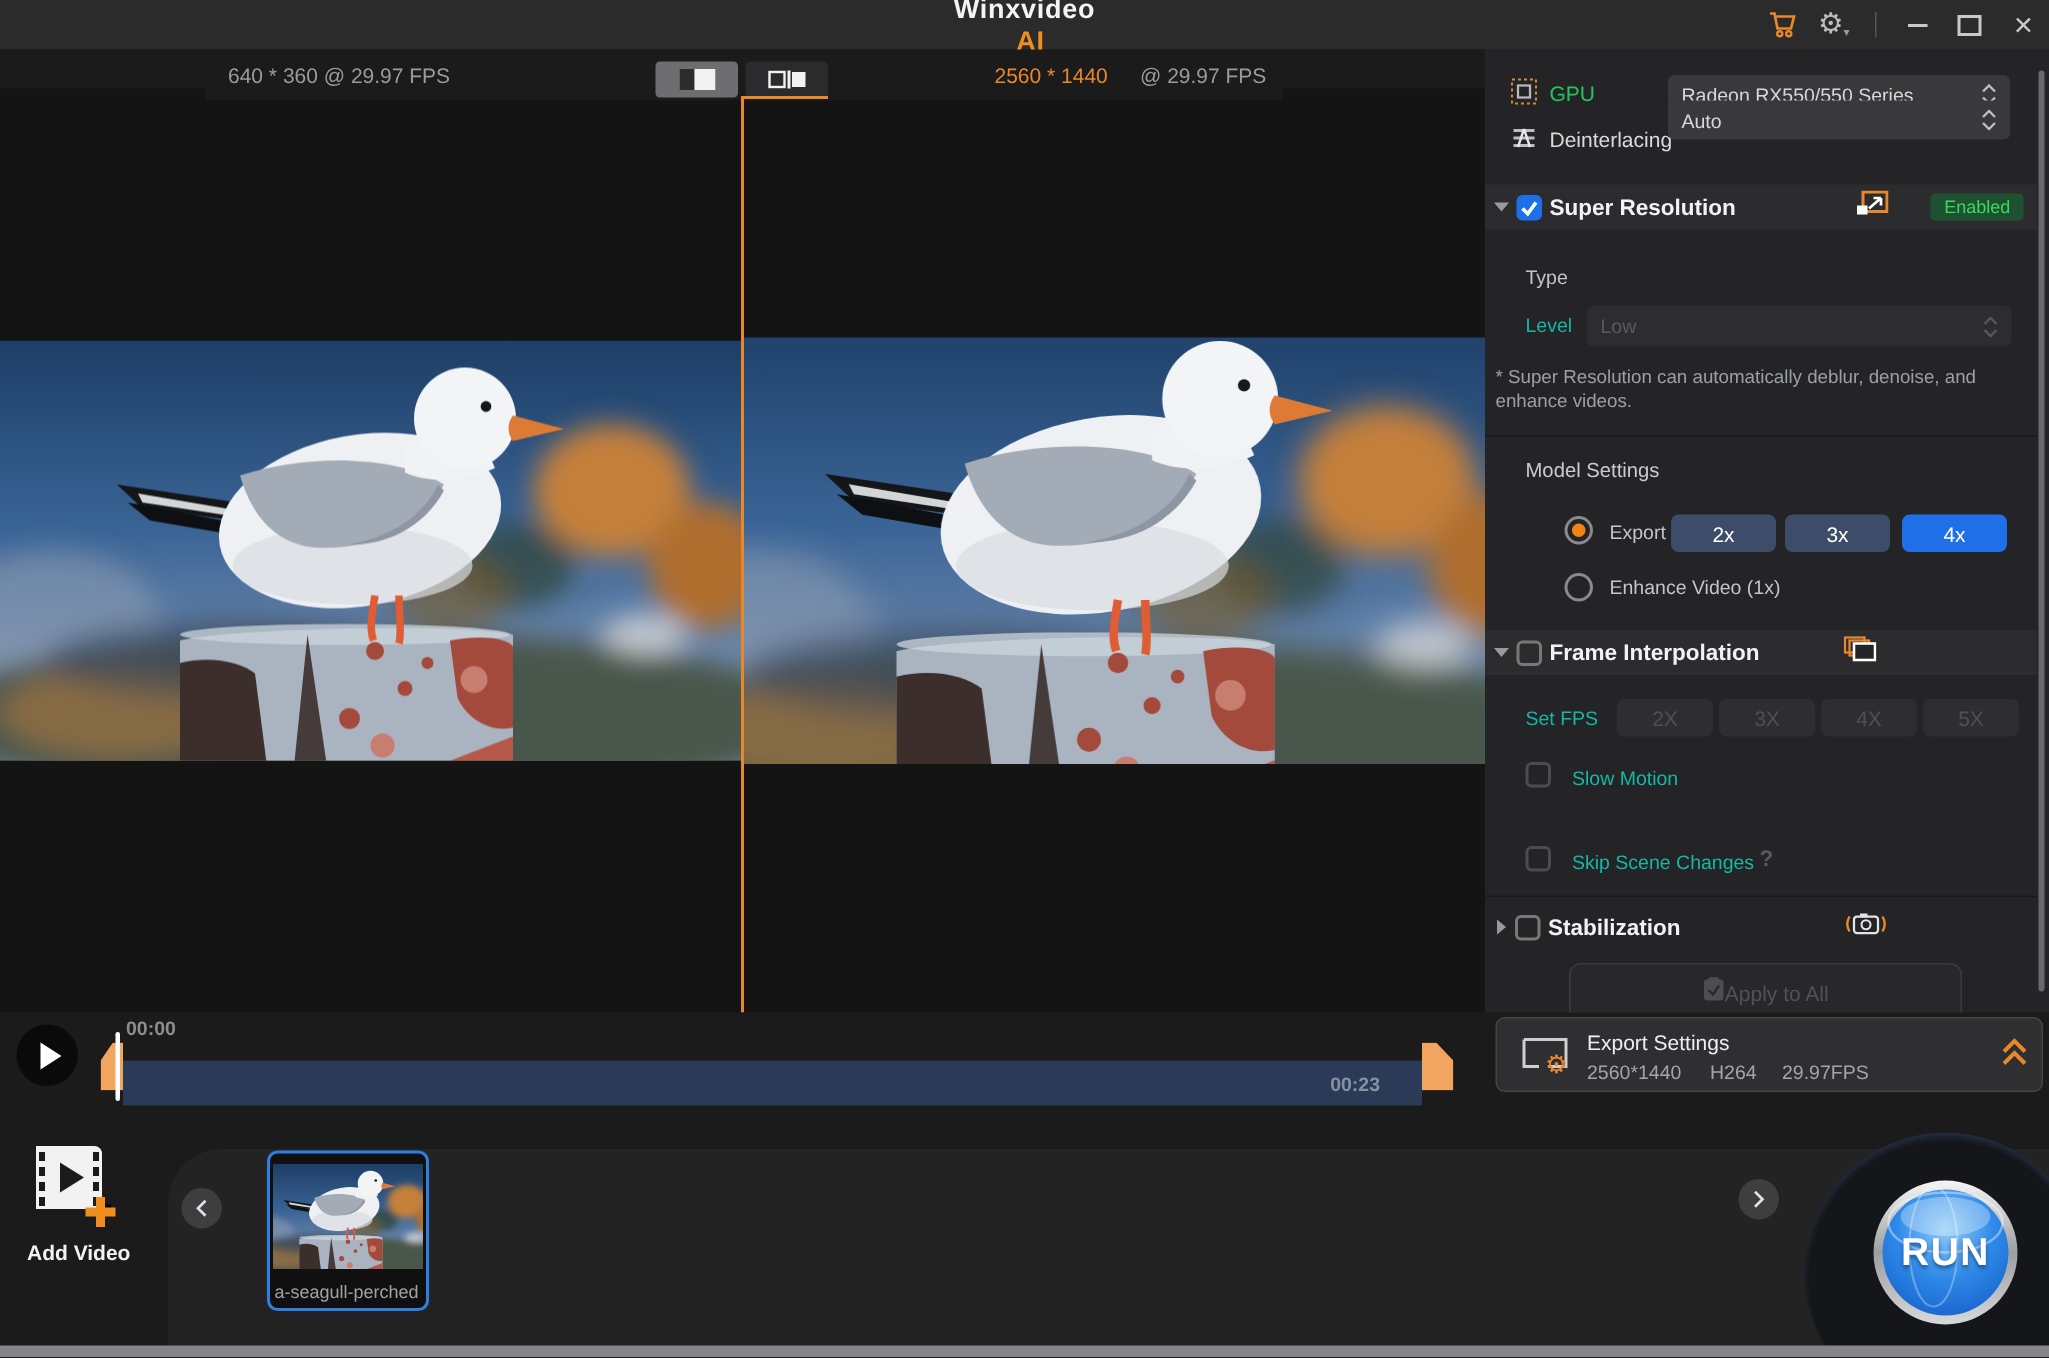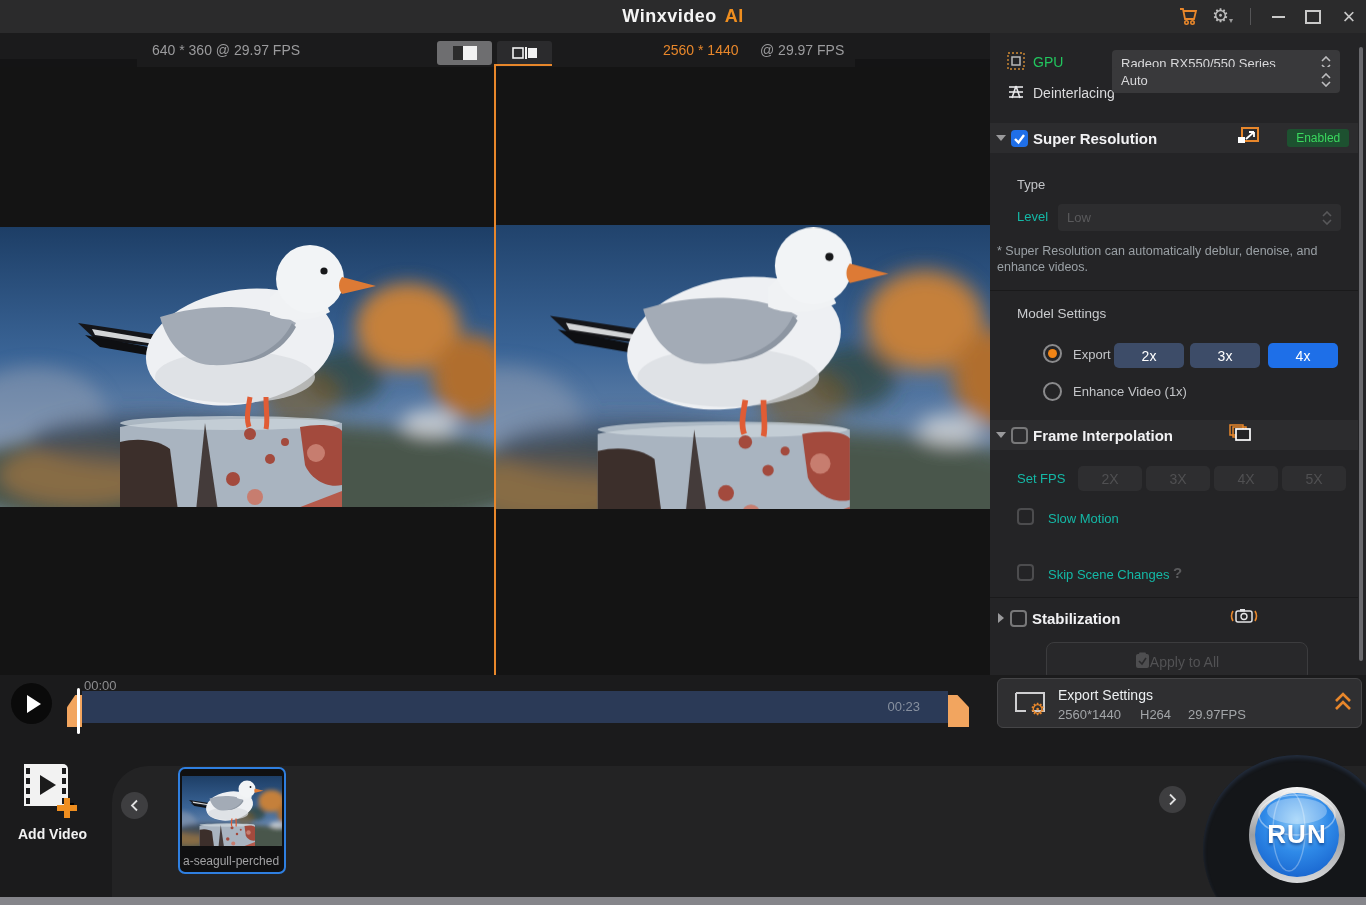--- a/index.html
+++ b/index.html
@@ -2,21 +2,21 @@
 <html><head>
 <meta charset="utf-8">
 <style>
   html,body{margin:0;padding:0;background:#000;}
   .app{position:relative;width:1366px;height:905px;background:#1b1b1c;overflow:hidden;
        font-family:"Liberation Sans",sans-serif;-webkit-font-smoothing:antialiased;}
   .abs{position:absolute;}
   
   .titlebar{left:0;top:0;width:1366px;height:33px;background:#2b2b2c;}
   .title-wrap{left:0;top:0;width:100%;height:33px;display:flex;align-items:center;justify-content:center;
-              font-size:18px;font-weight:bold;color:#f4f4f4;letter-spacing:.5px;}
+              font-size:18px;font-weight:bold;color:#f4f4f4;letter-spacing:.5px;flex-direction:column;}
   .title-accent{color:#ef8e1f;margin-left:8px;}
   .win-btn{display:flex;align-items:center;justify-content:center;color:#c9c9c9;cursor:default;}
   
   .ph-tab{background:#141415;height:34px;display:flex;align-items:flex-end;margin-top:26px;}
   .dim{color:#9b9b9d;}
   .toggle{height:24px;width:55px;border-radius:3px;display:flex;align-items:center;justify-content:center;}
   
   .video-pane{top:67px;height:608px;background:#141414;overflow:hidden;}
   
   .panel{left:990px;top:33px;width:376px;height:642px;background:#242426;overflow:hidden;}
@@ -34,21 +34,21 @@
   .pill{border-radius:5px;color:#fff;font-size:14px;display:flex;align-items:center;justify-content:center;height:25px;}
   .pill.off{background:#3d4c68;}
   .pill.on{background:#1e6fe8;}
   .pill.dis{background:#2e2e30;color:#505052;}
   .radio{width:19px;height:19px;border-radius:50%;border:2px solid #8a8a8c;box-sizing:border-box;display:flex;align-items:center;justify-content:center;}
   .radio .dot{width:9px;height:9px;border-radius:50%;background:#f08416;}
   .lbl{font-size:13px;color:#c3c5c8;}
   .lbl.dis{color:#14b8a6;}
   .divider{position:absolute;left:0;width:368px;height:1px;background:#1a1a1b;}
   
-  .player{left:0;top:675px;width:990px;height:62px;background:#1b1b1c;}
+  .player{left:0;top:675px;width:990px;height:62px;background:#1b1b1c;font-weight:bold;}
   
   .bottombar{left:0;top:737px;width:1366px;height:160px;background:#1b1b1c;overflow:hidden;}
   .band{position:absolute;left:112px;top:29px;width:1254px;height:131px;background:#232324;border-top-left-radius:36px;}
   .nav-circle{position:absolute;width:27px;height:27px;border-radius:50%;background:#3e3e40;display:flex;align-items:center;justify-content:center;}
   .statusstrip{left:0;top:897px;width:1366px;height:8px;background:#85858a;}
   .chev{display:inline-flex;}
 </style>
 </head>
 <body>
 
@@ -184,21 +184,21 @@
         <use href="#gull-scene"></use>
       </svg>
   </div>
   <div class="abs" style="left:494px;top:65px;width:2px;height:610px;background:#e8872b"></div>
 
   <div class="abs player">
     <div class="abs" style="left:11px;top:8px;width:41px;height:41px;border-radius:50%;background:#0a0a0a;display:flex;align-items:center;justify-content:center">
       <span style="width:0;height:0;border-left:14px solid #fff;border-top:9px solid transparent;border-bottom:9px solid transparent;margin-left:4px"></span>
     </div>
     <span class="abs" style="left:84px;top:3px;font-size:13px;color:#8d8d8f">00:00</span>
-    <div class="abs" style="left:82px;top:16px;width:866px;height:32px;background:#2b3a57">
+    <div class="abs" style="left:82px;top:32px;width:866px;height:32px;background:#2b3a57">
       <span style="position:absolute;right:28px;top:8px;font-size:13px;color:#87909f">00:23</span>
     </div>
     <div class="abs" style="left:67px;top:20px;width:15px;height:32px;background:#f2a55f;clip-path:polygon(0 38%,55% 0,100% 0,100% 100%,0 100%)"></div>
     <div class="abs" style="left:948px;top:20px;width:21px;height:32px;background:#f2a55f;clip-path:polygon(0 0,45% 0,100% 38%,100% 100%,0 100%)"></div>
     <div class="abs" style="left:77px;top:13px;width:3px;height:46px;background:#fff;border-radius:2px"></div>
   </div>
 
   <div class="abs panel">
 
     <span class="abs" style="left:17px;top:19px">

